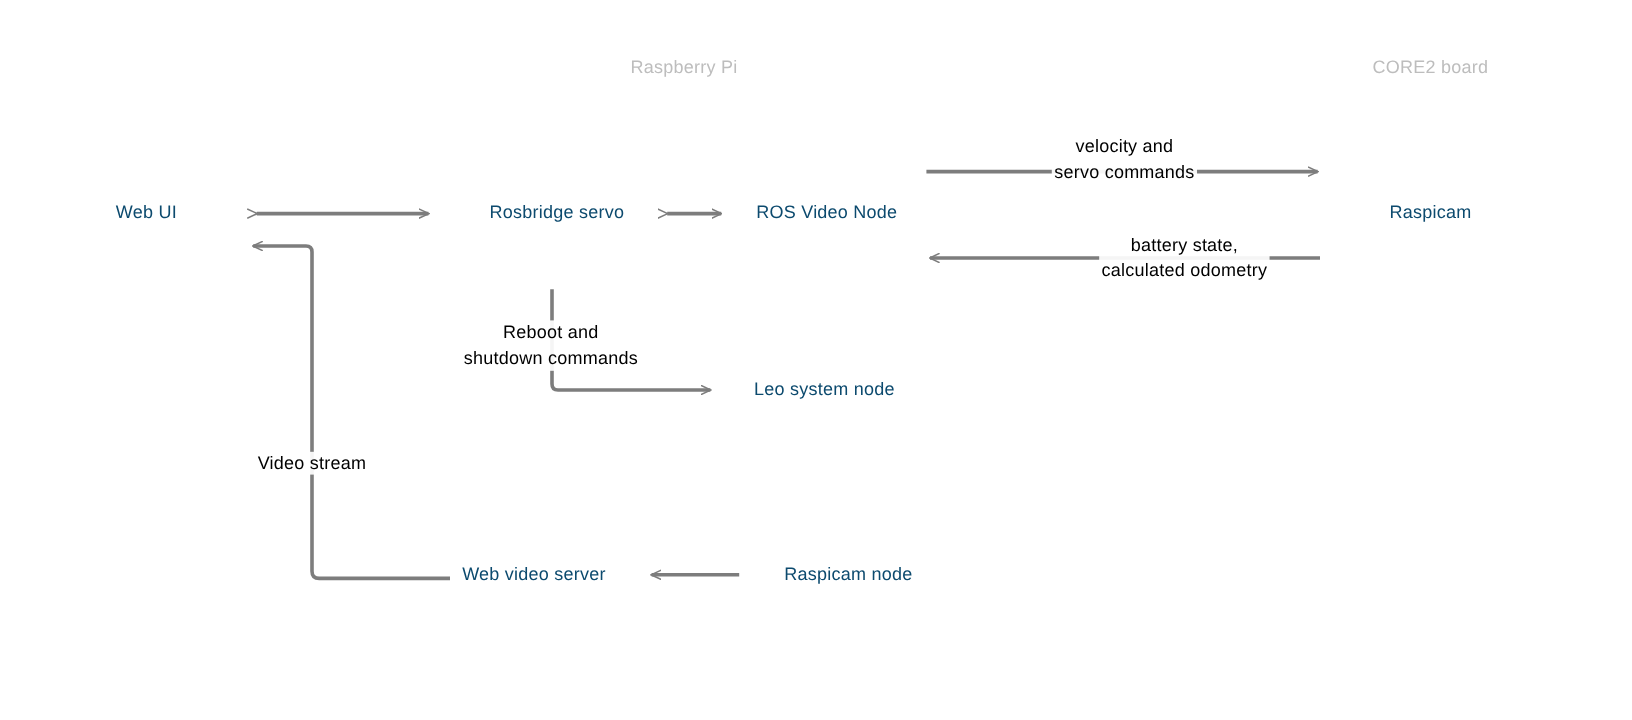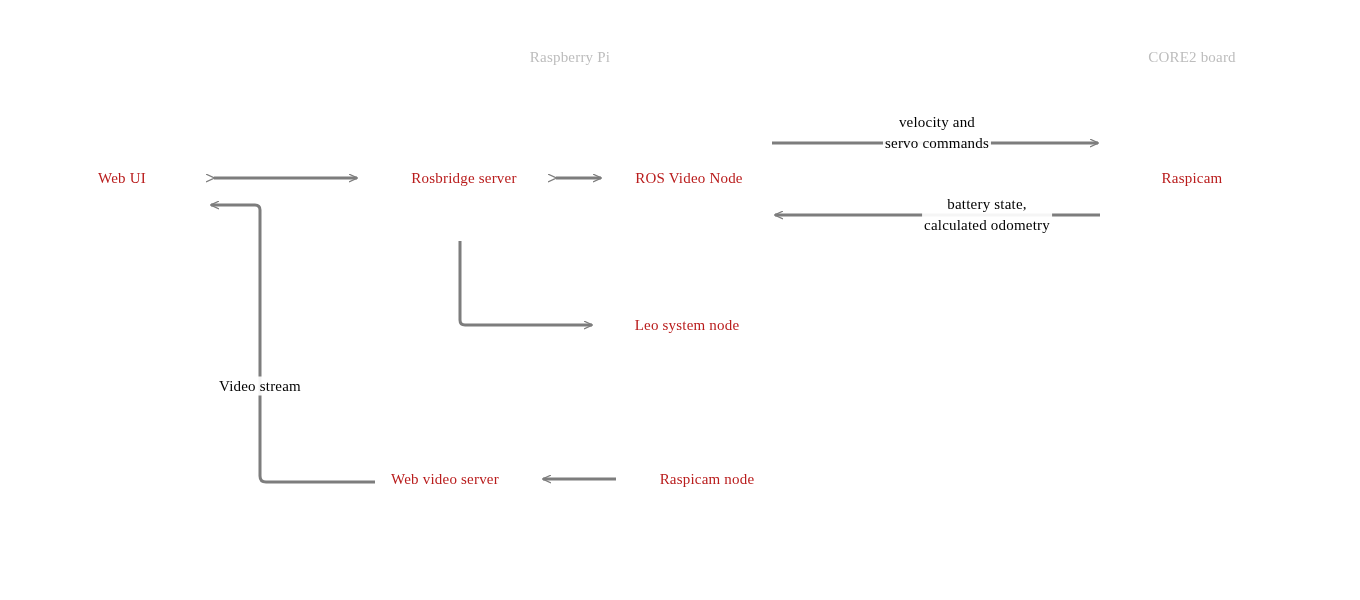--- a/index.html
+++ b/index.html
@@ -14,36 +14,35 @@
     position: relative;
     overflow: hidden;
     font-family: "Liberation Sans", sans-serif;
     color: #b4b4b4;
   }
   #diagram-root {
     position: absolute;
     inset: 0;
     width: 1360px;
     height: 472px;
-    font-family: Liberation Serif, serif;
   }
   svg.edges {
     position: absolute;
     left: 0;
     top: 0;
     width: 1360px;
     height: 600px;
     overflow: visible;
   }
   .node-label {
     position: absolute;
     font-size: 15px;
     line-height: 18px;
     letter-spacing: 0.2px;
-    color: #b91c1c;
+    color: #0c4a6e;
     white-space: nowrap;
     transform: translate(-50%, -50%);
   }
   .group-title {
     position: absolute;
     font-size: 15px;
     line-height: 18px;
     letter-spacing: 0.2px;
     color: #bdbdbd;
     white-space: nowrap;
@@ -96,33 +95,37 @@
       <line x1="616" y1="479" x2="543" y2="479" marker-end="url(#arrow-right)"></line>
 
       <path d="M375,482 L266,482 Q260,482 260,476 L260,210 Q260,205 255,205 L211,205" marker-end="url(#arrow-right)"></path>
     </g>
   </svg>
 
   <div class="group-title" style="left:570px; top:57px;">Raspberry Pi</div>
   <div class="group-title" style="left:1192px; top:57px;">CORE2 board</div>
 
   <div class="node-label" style="left:122px; top:178px;">Web UI</div>
-  <div class="node-label" style="left:464px; top:178px;">Rosbridge server</div>
+  <div class="node-label" style="left:464px; top:178px;">Rosbridge servo</div>
   <div class="node-label" style="left:689px; top:178px;">ROS Video Node</div>
   <div class="node-label" style="left:1192px; top:178px;">Raspicam</div>
   <div class="node-label" style="left:687px; top:325px;">Leo system node</div>
   <div class="node-label" style="left:445px; top:479px;">Web video server</div>
   <div class="node-label" style="left:687px; top:479px;margin-left:20px;">Raspicam node</div>
 
   <div class="edge-label two-line" style="left:937px; top:133px;">
     <div>velocity and</div>
     <div>servo commands</div>
   </div>
 
   <div class="edge-label two-line" style="left:987px; top:215px;">
     <div>battery state,</div>
     <div>calculated odometry</div>
   </div>
 
+  <div class="edge-label two-line" style="left:459px; top:288px;">
+    <div>Reboot and</div>
+    <div>shutdown commands</div>
+  </div>
 
   <div class="edge-label" style="left:260px; top:386px;">Video stream</div>
 
 </div>
 
 </body></html>

